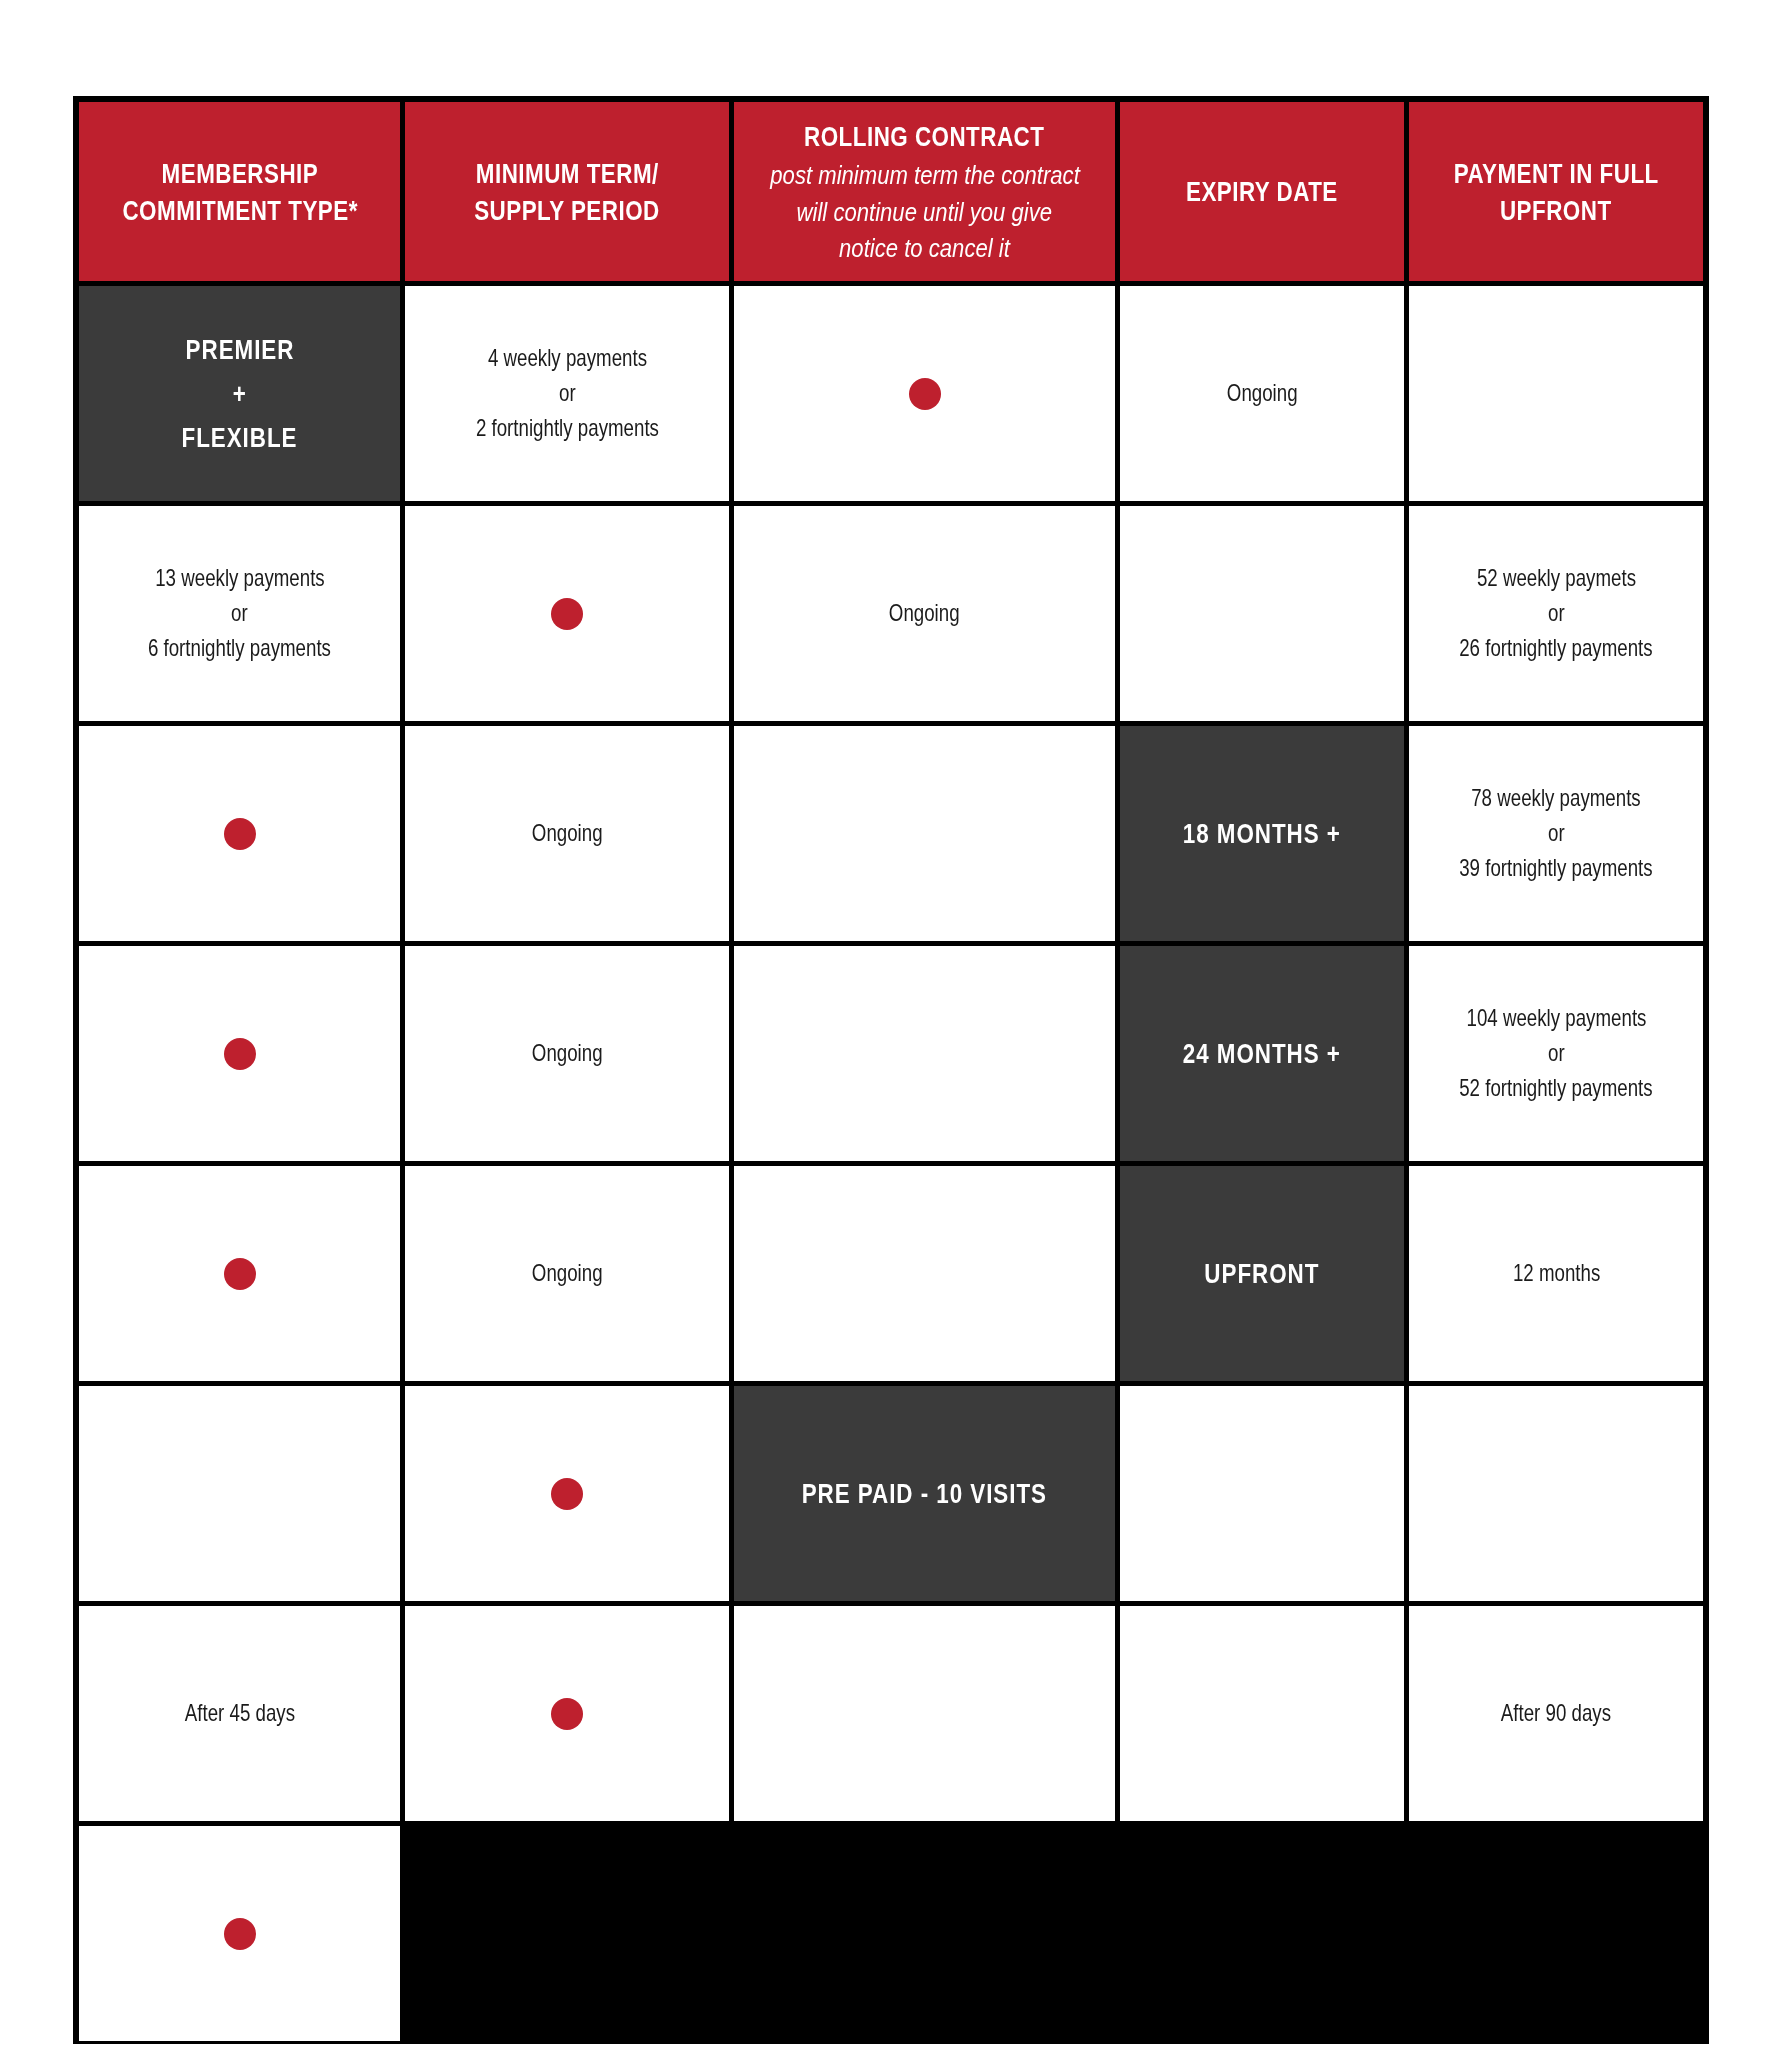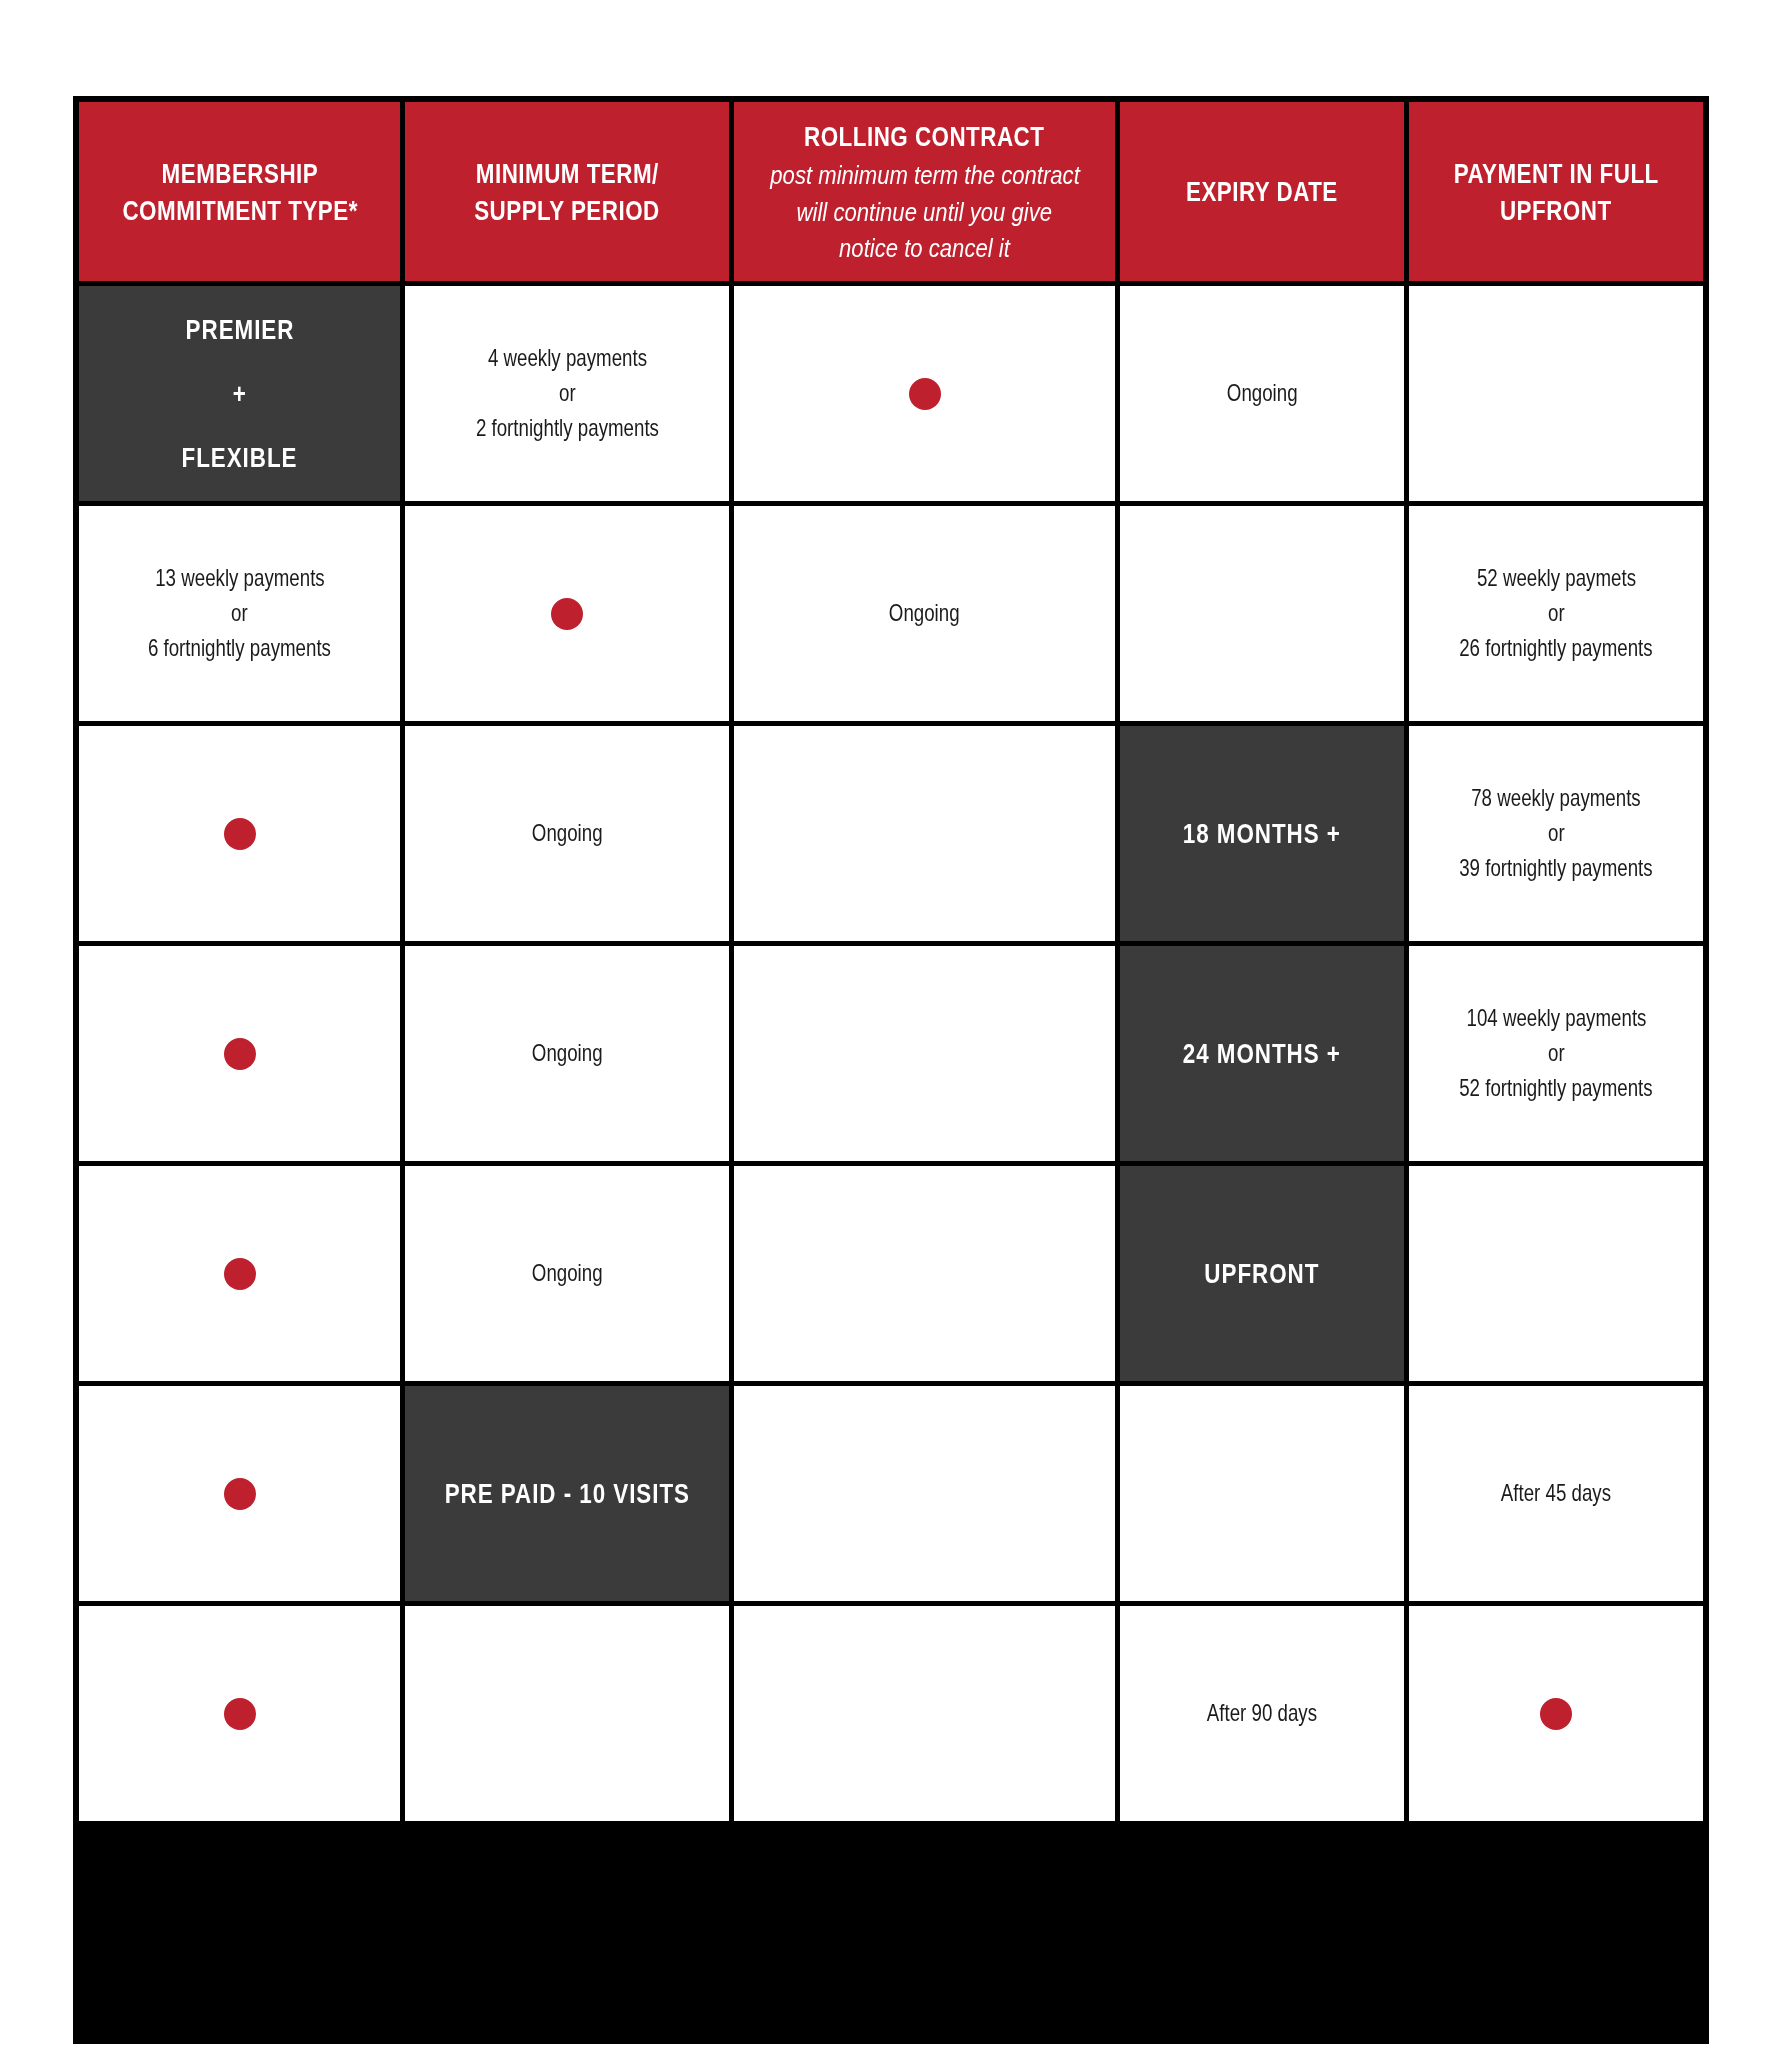--- a/index.html
+++ b/index.html
@@ -38,21 +38,20 @@
     text-align: center;
     overflow: hidden;
   }
   .cell.head {
     background: #BE202E;
     color: #ffffff;
   }
   .cell.rowlabel {
     background: #3B3B3B;
     color: #ffffff;
-    gap: 20px;
   }
   .cond { transform: scaleX(0.8); transform-origin: center; white-space: nowrap; }
   .cond-sub { transform: scaleX(0.85); transform-origin: center; }
 
   .head-title {
     font-size: 28px;
     font-weight: bold;
     line-height: 37px;
     letter-spacing: 0.6px;
   }
@@ -187,20 +186,23 @@
       <div class="dot"></div>
     </div>
     <div class="cell">
       <div class="body-line cond">Ongoing</div>
     </div>
     <div class="cell"></div>
 
     <div class="cell rowlabel">
       <div class="label-line cond">UPFRONT</div>
     </div>
+    <div class="cell">
+      <div class="body-line cond">12 months</div>
+    </div>
     <div class="cell"></div>
     <div class="cell">
       <div class="dot"></div>
     </div>
 
     <div class="cell rowlabel">
       <div class="label-line cond">PRE PAID - 10 VISITS</div>
     </div>
     <div class="cell"></div>
     <div class="cell"></div>

